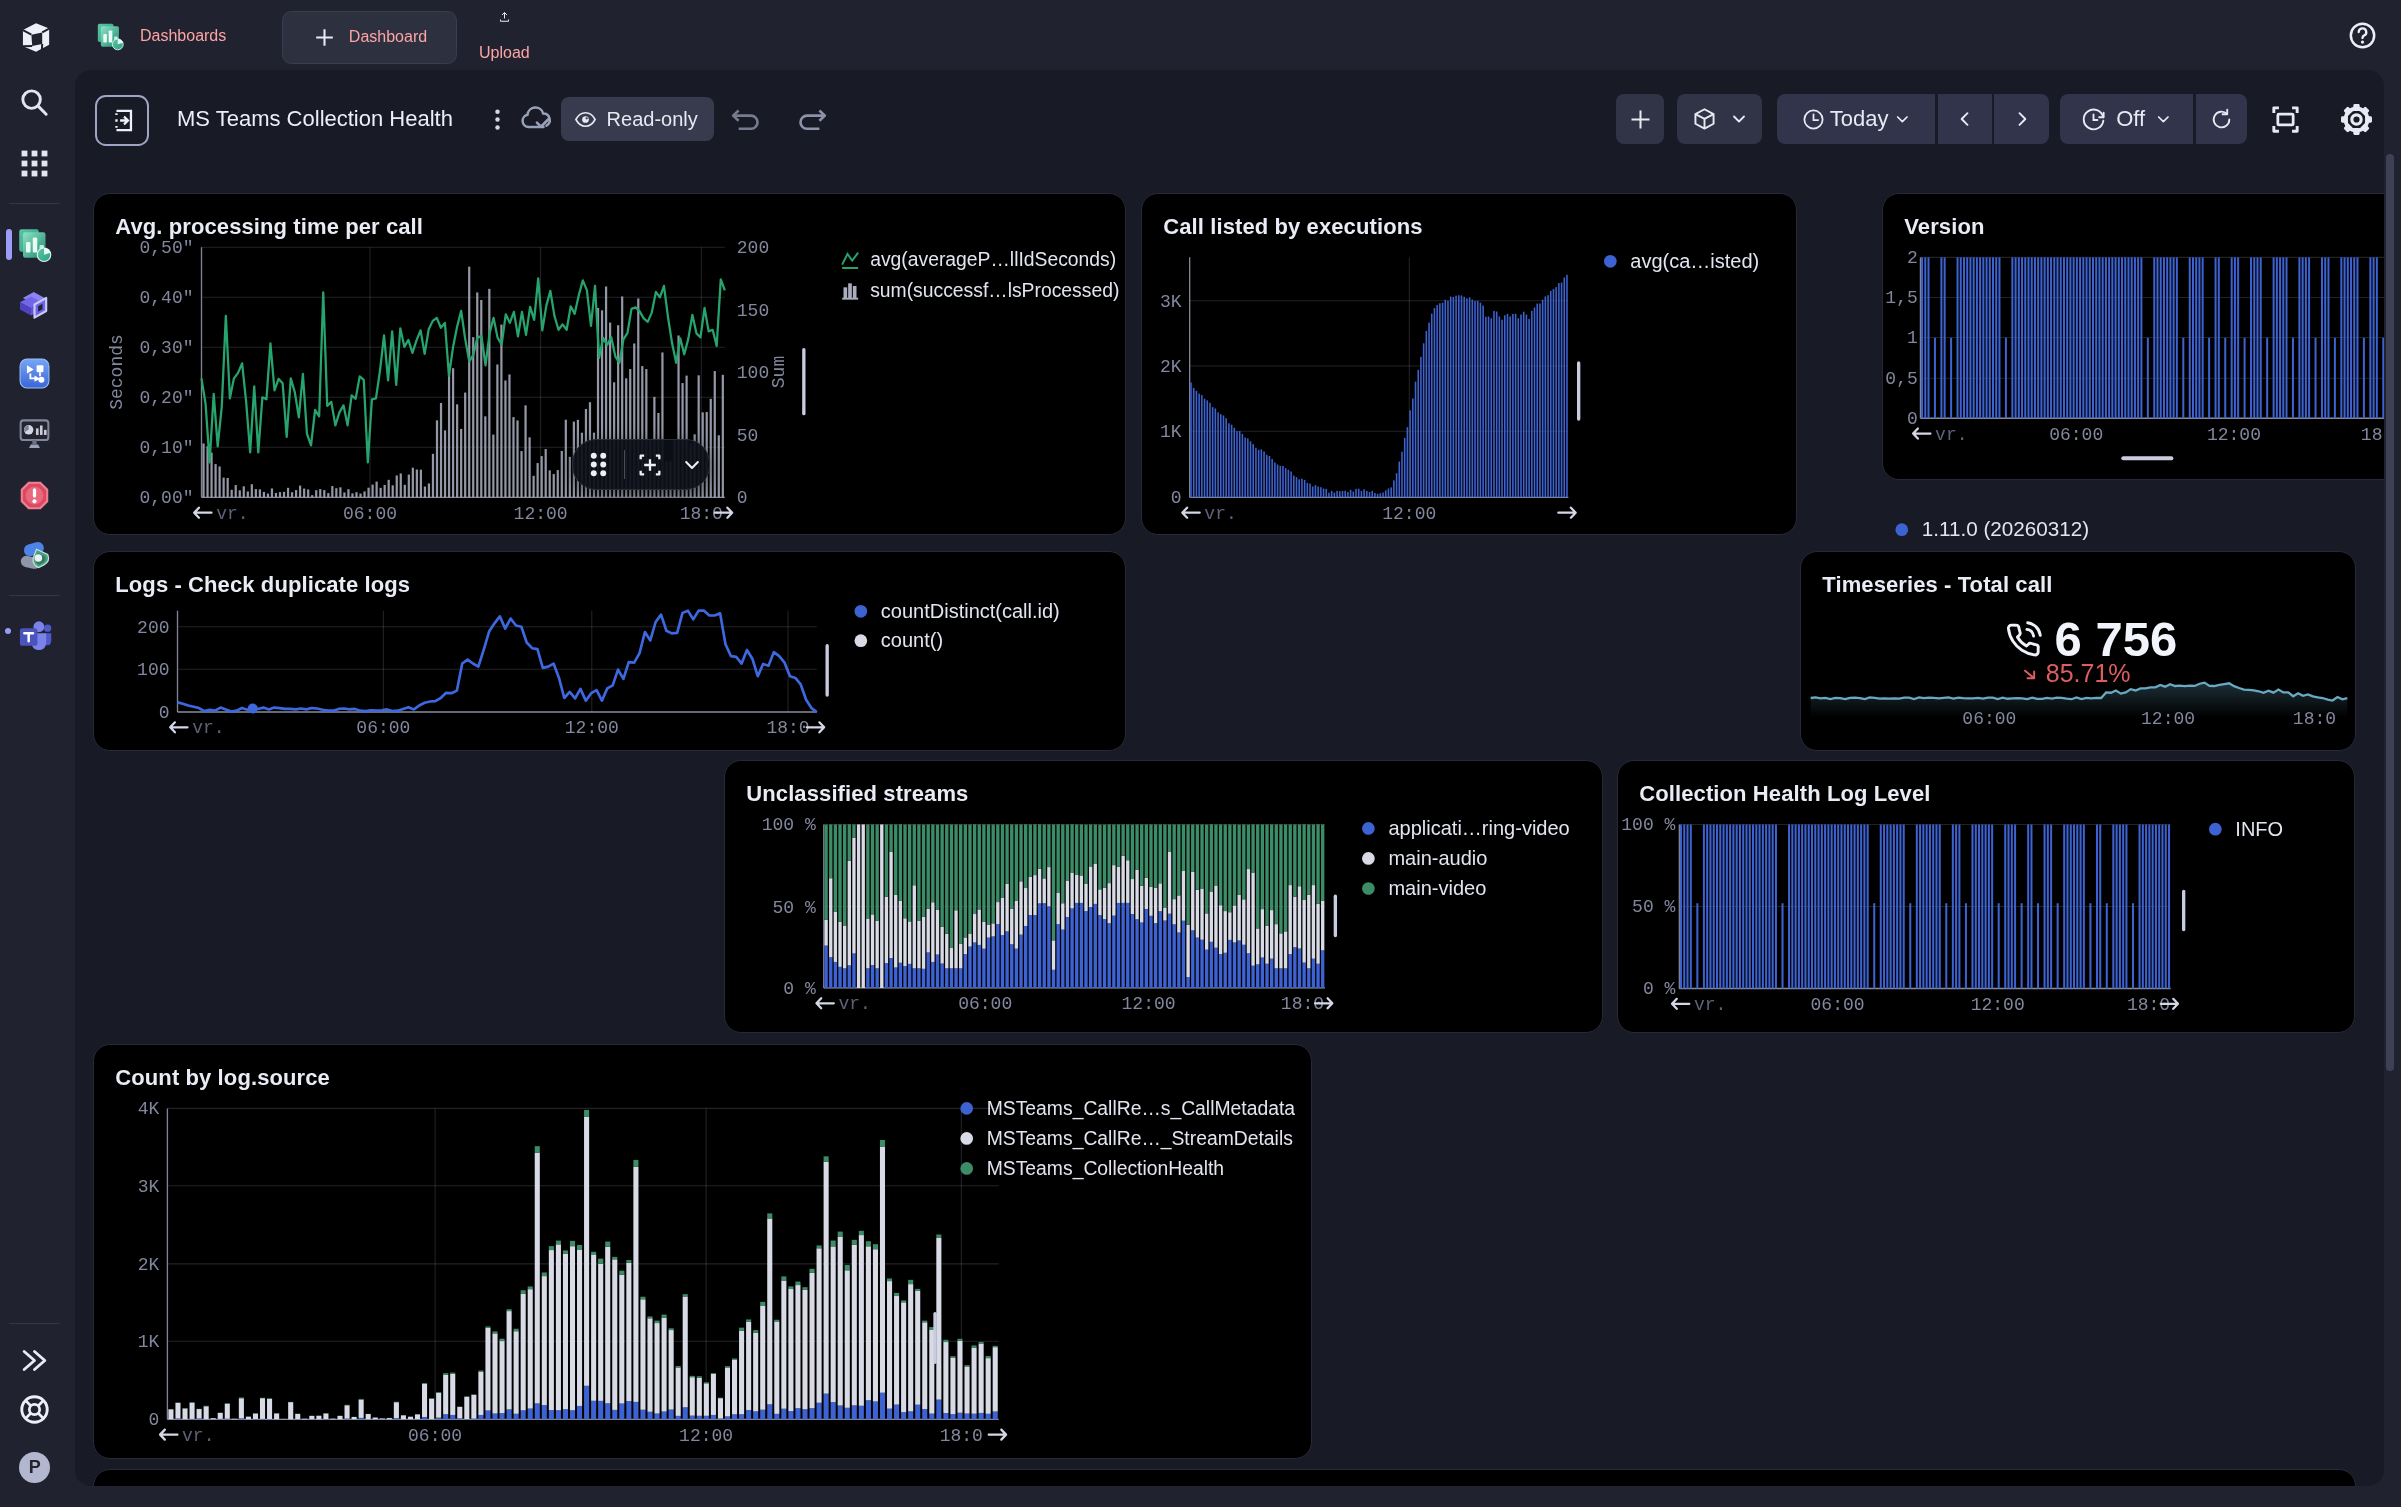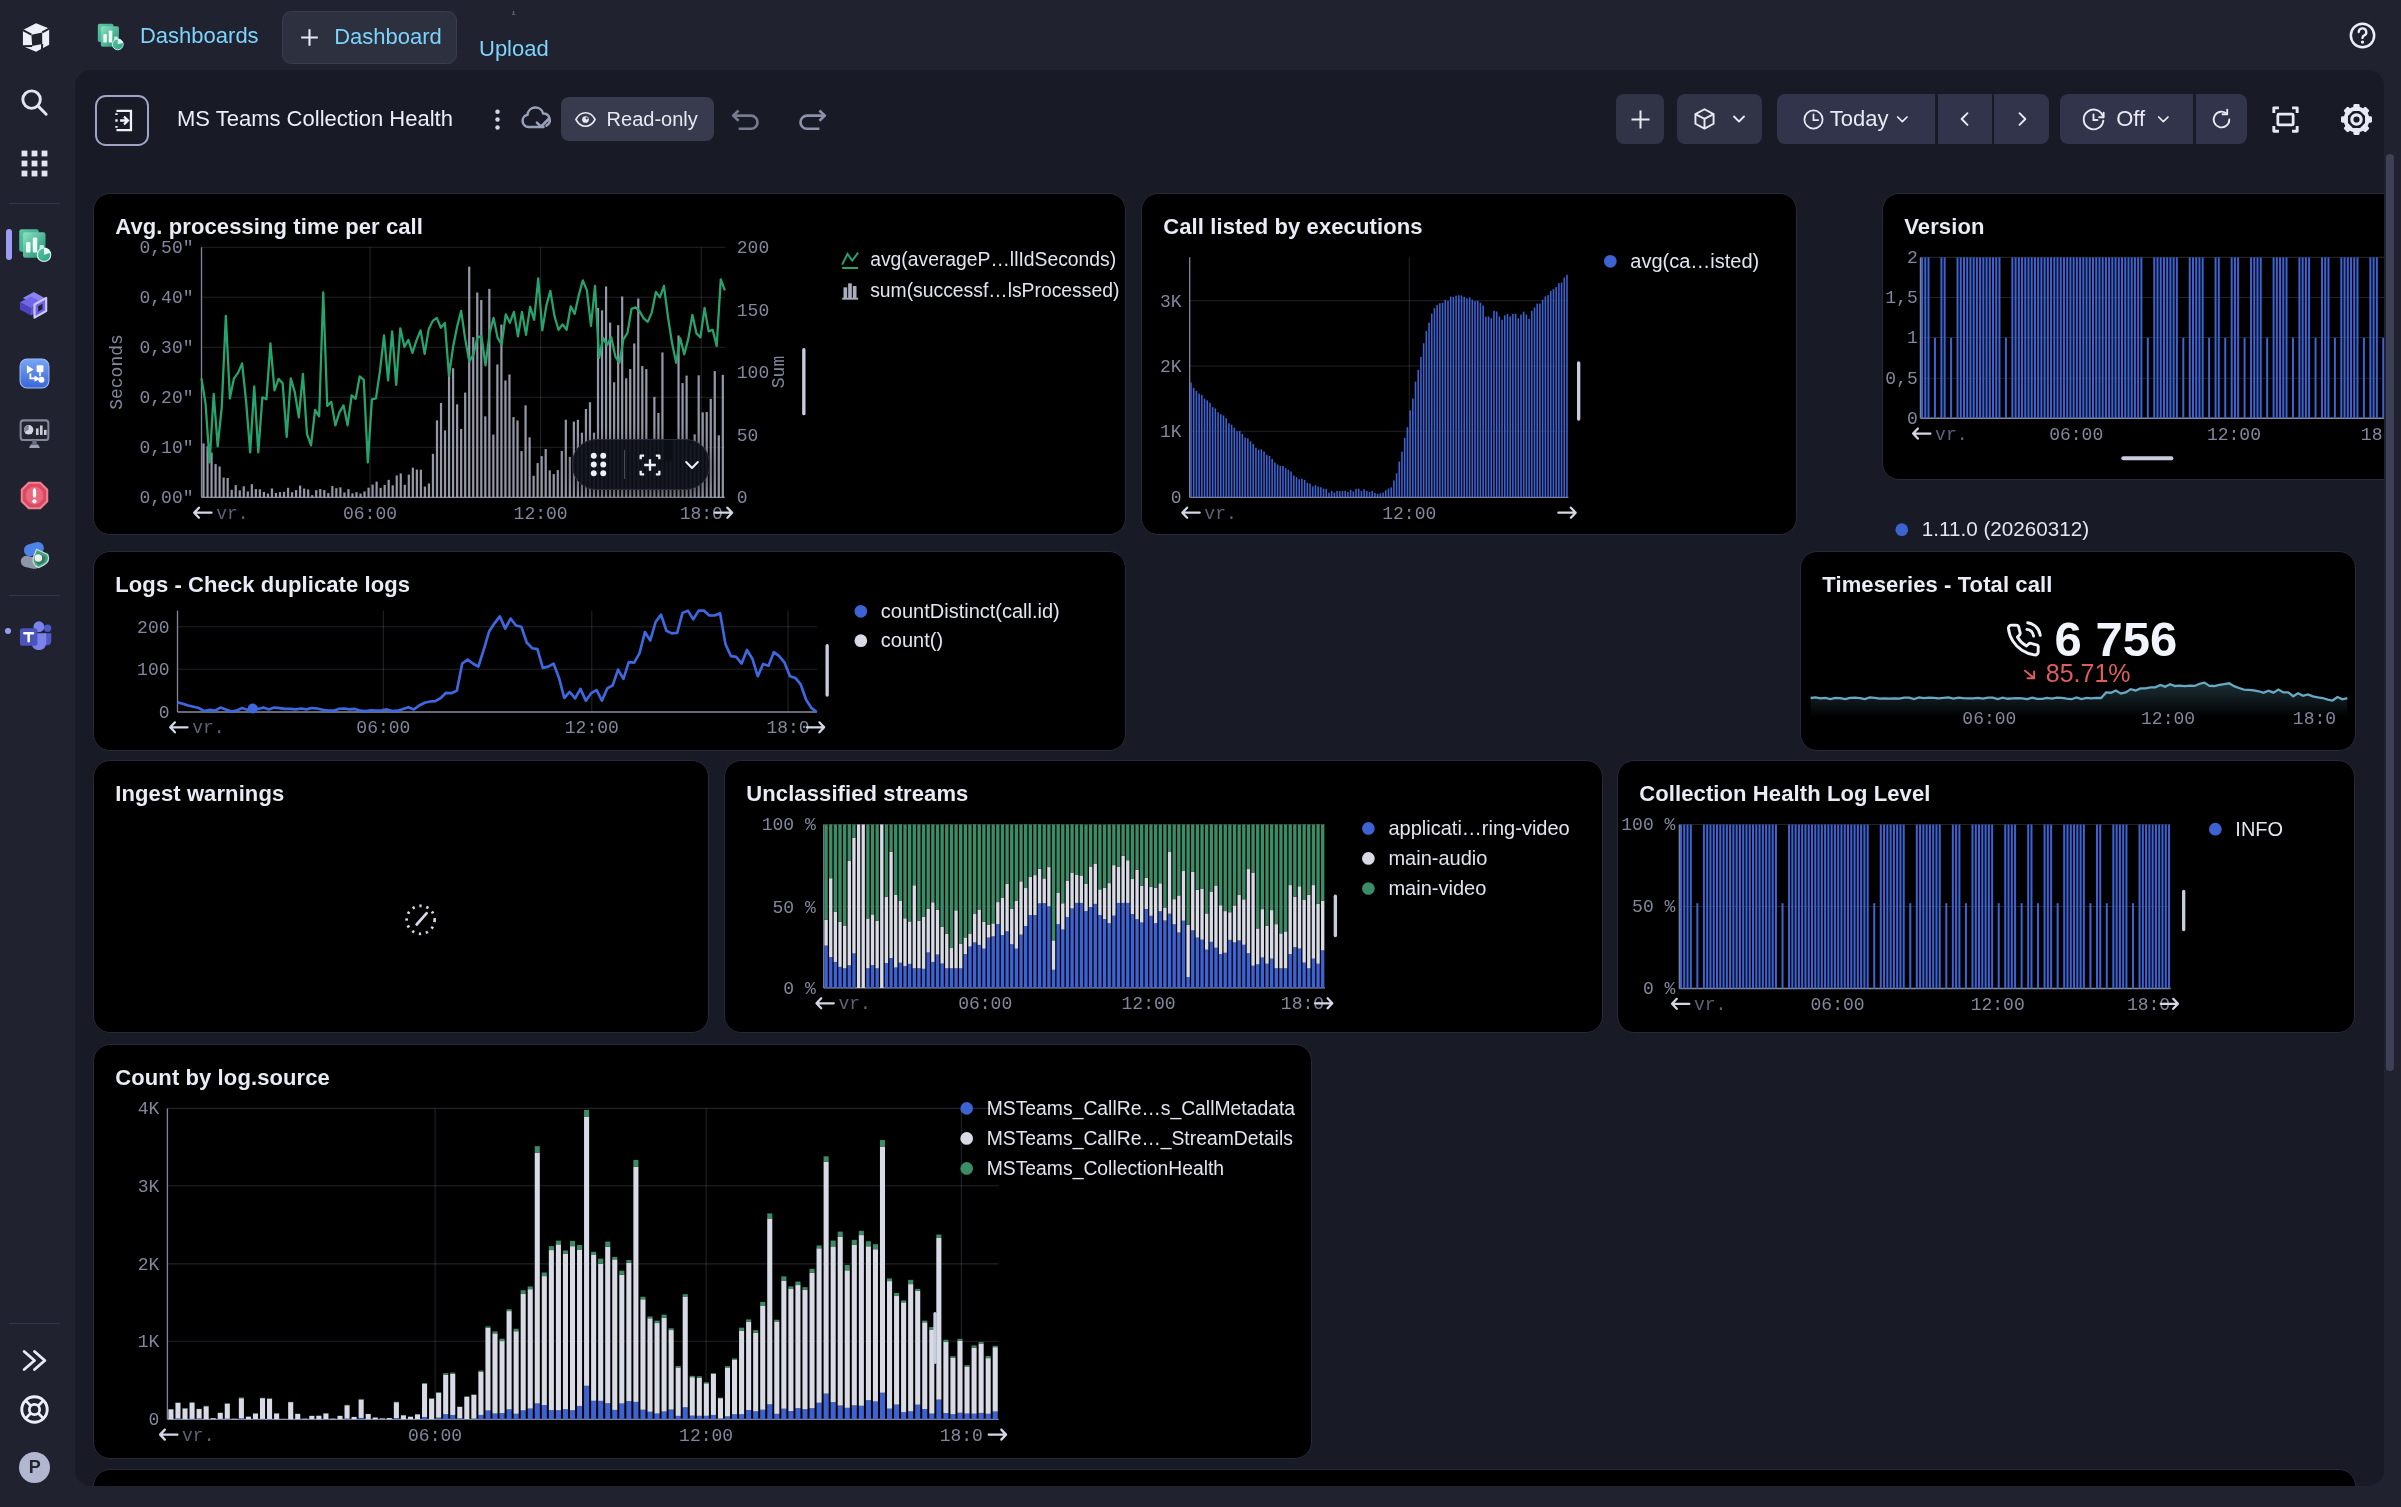--- a/index.html
+++ b/index.html
@@ -12,21 +12,21 @@
   #content{left:75px;top:70px;width:2309px;height:1416px;background:#181a26;
            border-radius:16px;overflow:hidden;}
   
   .side-ic{left:13.3px;width:43px;height:43px;display:flex;align-items:center;justify-content:center;}
   .side-div{left:9.3px;width:51px;height:1.3px;background:#34374a;border-radius:0.7px;}
   .active-pill{left:6px;width:6px;height:31px;border-radius:3.3px;background:#9a9cf5;}
   .notif-dot{left:5.3px;width:6px;height:6px;border-radius:50%;background:#9a9cf5;}
   .avatar{left:19.3px;top:1452px;width:31px;height:31px;border-radius:50%;background:#b3b6cf;
           color:#23242f;font-size:18px;font-weight:700;display:flex;align-items:center;justify-content:center;}
   
-  .tb-label{font-size:22px;color:#7dd3fc;}
+  .tb-label{font-size:16px;color:#fca5a5;}
   #btn-new-dash{left:207px;top:10.7px;width:173px;height:51px;border-radius:9.3px;background:#2d303f;
       border:0.7px solid #3a3d4e;display:flex;align-items:center;justify-content:center;gap:12px;}
   #upload-grp{left:404px;top:10.7px;height:51px;display:flex;align-items:center;gap:21px;flex-direction:column;}
   #dash-grp{left:21.3px;top:10.7px;height:51px;display:flex;align-items:center;gap:14.7px;}
   
   .tool-btn{background:#313446;border-radius:8px;display:flex;align-items:center;justify-content:center;}
   #dash-switch{left:20px;top:25px;width:50px;height:47px;border:2px solid #9fa4c4;border-radius:10.7px;
       background:transparent;display:flex;align-items:center;justify-content:center;}
   #dash-title{left:102px;top:36px;font-size:22px;font-weight:500;color:#eceef8;}
   #readonly-pill{left:486px;top:27px;height:44px;border-radius:8px;background:#383b4d;
@@ -901,27 +901,20 @@
           <linearGradient id="sparkfade" x1="0" y1="0" x2="0" y2="1">
             <stop offset="0" stop-color="rgba(105,170,195,.28)"></stop>
             <stop offset="1" stop-color="rgba(105,170,195,0)"></stop>
           </linearGradient>
         </defs>
         <path d="M14.0 219.0 L21.4 218.2 L28.8 219.7 L36.2 218.9 L43.5 220.6 L50.9 219.0 L58.3 219.1 L65.7 220.5 L73.1 218.7 L80.5 218.5 L87.9 219.2 L95.2 220.5 L102.6 218.1 L110.0 218.7 L117.4 219.8 L124.8 219.6 L132.2 219.8 L139.6 219.4 L146.9 219.8 L154.3 218.5 L161.7 218.6 L169.1 220.5 L176.5 218.2 L183.9 219.1 L191.2 218.6 L198.6 218.9 L206.0 219.6 L213.4 218.8 L220.8 218.2 L228.2 220.0 L235.6 218.6 L242.9 219.3 L250.3 219.4 L257.7 219.6 L265.1 218.9 L272.5 220.0 L279.9 218.5 L287.3 218.6 L294.6 220.6 L302.0 218.4 L309.4 220.1 L316.8 219.5 L324.2 219.2 L331.6 219.7 L339.0 220.7 L346.3 218.5 L353.7 220.3 L361.1 220.2 L368.5 218.7 L375.9 219.8 L383.3 218.4 L390.7 218.9 L398.0 220.0 L405.4 220.8 L412.8 218.2 L420.2 220.6 L427.6 218.9 L435.0 219.4 L442.3 218.8 L449.7 219.0 L457.1 210.7 L464.5 211.1 L471.9 207.8 L479.3 212.4 L486.7 210.5 L494.0 205.7 L501.4 207.7 L508.8 204.6 L516.2 204.4 L523.6 203.0 L531.0 202.9 L538.4 199.4 L545.7 202.0 L553.1 198.3 L560.5 201.0 L567.9 200.6 L575.3 201.3 L582.7 200.4 L590.1 200.9 L597.4 197.6 L604.8 196.0 L612.2 200.8 L619.6 201.0 L627.0 199.4 L634.4 198.1 L641.8 196.9 L649.1 201.2 L656.5 204.0 L663.9 206.4 L671.3 206.7 L678.7 207.4 L686.1 208.9 L693.4 211.1 L700.8 208.0 L708.2 211.0 L715.6 206.4 L723.0 210.7 L730.4 210.7 L737.8 216.4 L745.1 211.8 L752.5 215.6 L759.9 213.7 L767.3 216.6 L774.7 218.1 L782.1 219.0 L789.5 221.4 L796.8 222.8 L804.2 217.5 L811.6 221.0 L819.0 219.3 L819 248 L14 248 Z" fill="url(#sparkfade)"></path>
         <path d="M14.0 219.0 L21.4 218.2 L28.8 219.7 L36.2 218.9 L43.5 220.6 L50.9 219.0 L58.3 219.1 L65.7 220.5 L73.1 218.7 L80.5 218.5 L87.9 219.2 L95.2 220.5 L102.6 218.1 L110.0 218.7 L117.4 219.8 L124.8 219.6 L132.2 219.8 L139.6 219.4 L146.9 219.8 L154.3 218.5 L161.7 218.6 L169.1 220.5 L176.5 218.2 L183.9 219.1 L191.2 218.6 L198.6 218.9 L206.0 219.6 L213.4 218.8 L220.8 218.2 L228.2 220.0 L235.6 218.6 L242.9 219.3 L250.3 219.4 L257.7 219.6 L265.1 218.9 L272.5 220.0 L279.9 218.5 L287.3 218.6 L294.6 220.6 L302.0 218.4 L309.4 220.1 L316.8 219.5 L324.2 219.2 L331.6 219.7 L339.0 220.7 L346.3 218.5 L353.7 220.3 L361.1 220.2 L368.5 218.7 L375.9 219.8 L383.3 218.4 L390.7 218.9 L398.0 220.0 L405.4 220.8 L412.8 218.2 L420.2 220.6 L427.6 218.9 L435.0 219.4 L442.3 218.8 L449.7 219.0 L457.1 210.7 L464.5 211.1 L471.9 207.8 L479.3 212.4 L486.7 210.5 L494.0 205.7 L501.4 207.7 L508.8 204.6 L516.2 204.4 L523.6 203.0 L531.0 202.9 L538.4 199.4 L545.7 202.0 L553.1 198.3 L560.5 201.0 L567.9 200.6 L575.3 201.3 L582.7 200.4 L590.1 200.9 L597.4 197.6 L604.8 196.0 L612.2 200.8 L619.6 201.0 L627.0 199.4 L634.4 198.1 L641.8 196.9 L649.1 201.2 L656.5 204.0 L663.9 206.4 L671.3 206.7 L678.7 207.4 L686.1 208.9 L693.4 211.1 L700.8 208.0 L708.2 211.0 L715.6 206.4 L723.0 210.7 L730.4 210.7 L737.8 216.4 L745.1 211.8 L752.5 215.6 L759.9 213.7 L767.3 216.6 L774.7 218.1 L782.1 219.0 L789.5 221.4 L796.8 222.8 L804.2 217.5 L811.6 221.0 L819.0 219.3" stroke="#69aac3" stroke-width="3.4" fill="none"></path>
         <text x="282.065" y="258" fill="#82879d" font-size="27" font-family="&quot;Liberation Mono&quot;,monospace" text-anchor="middle">06:00</text>
         <text x="550.13" y="258" fill="#82879d" font-size="27" font-family="&quot;Liberation Mono&quot;,monospace" text-anchor="middle">12:00</text>
         <text x="802.095" y="258" fill="#82879d" font-size="27" font-family="&quot;Liberation Mono&quot;,monospace" text-anchor="end">18:0</text>
-      </svg>
-  </div>
-  <div class="panel abs" style="left:18px;top:690px;width:616px;height:273px">
-    <div class="ptitle">Ingest warnings</div>
-    <svg class="psvg chart-svg" width="616" height="273" viewBox="0 0 924 409">
-        <circle cx="490" cy="238" r="21" stroke="#d7dae6" stroke-width="4" fill="none" stroke-dasharray="3.5 7.2"></circle>
-        <line x1="484" y1="245" x2="499" y2="228" stroke="#d7dae6" stroke-width="4" stroke-linecap="round"></line>
       </svg>
   </div>
   <div class="panel abs" style="left:649px;top:690px;width:879px;height:273px">
     <div class="ptitle">Unclassified streams</div>
     <svg class="psvg chart-svg" width="879" height="273" viewBox="0 0 1317 409">
         <line x1="148" y1="95" x2="899" y2="95" stroke="rgba(154,160,184,.22)" stroke-width="1.6"></line>
         <text x="136" y="104" fill="#82879d" font-size="27" font-family="&quot;Liberation Mono&quot;,monospace" text-anchor="end">100 %</text>
         <line x1="148" y1="218" x2="899" y2="218" stroke="rgba(154,160,184,.22)" stroke-width="1.6"></line>
         <text x="136" y="227" fill="#82879d" font-size="27" font-family="&quot;Liberation Mono&quot;,monospace" text-anchor="end">50 %</text>
         <line x1="148" y1="340" x2="899" y2="340" stroke="rgba(154,160,184,.22)" stroke-width="1.6"></line>

